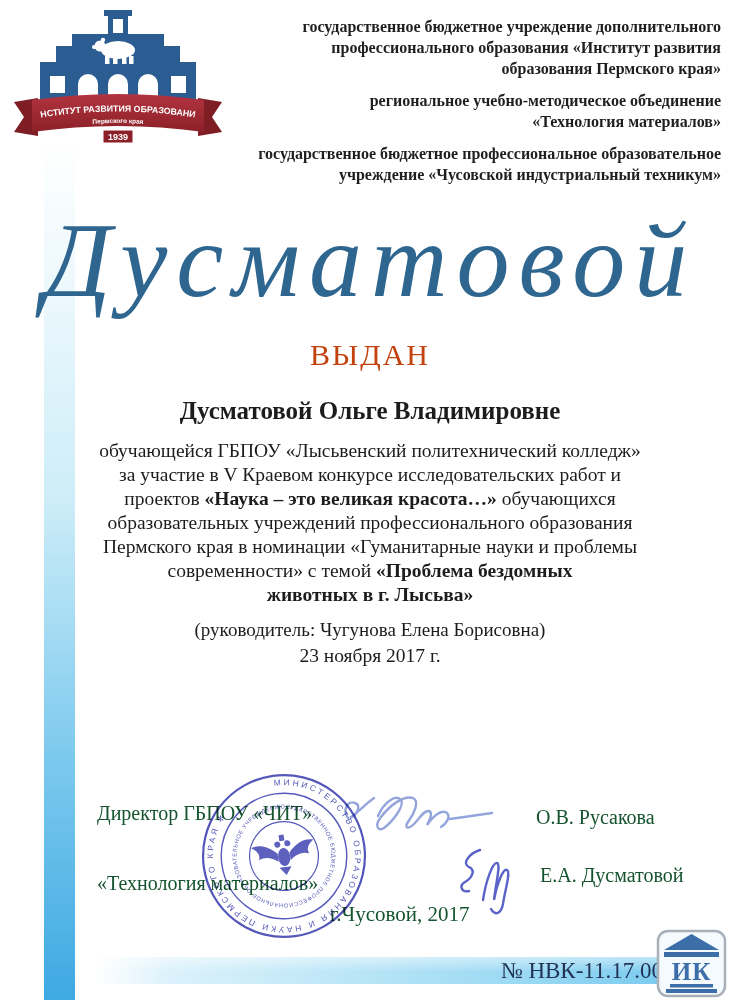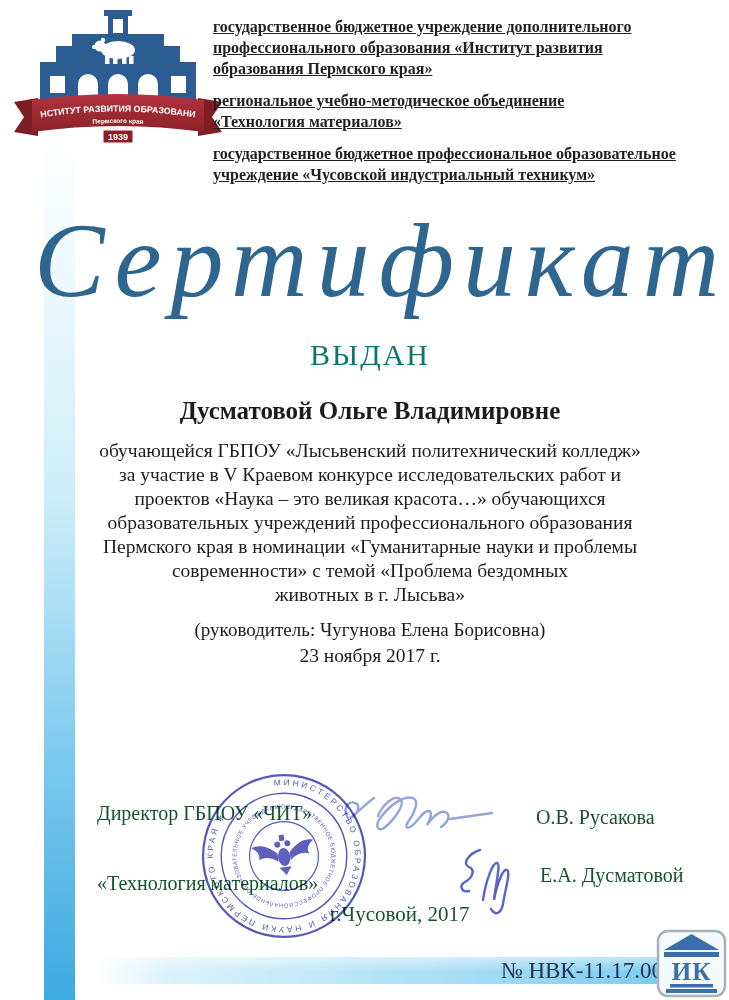--- a/index.html
+++ b/index.html
@@ -9,33 +9,33 @@
   
   .stripe-left{position:absolute;left:44px;top:138px;width:31px;height:862px;
     background:linear-gradient(to bottom,rgba(255,255,255,0) 0%,#eef9fd 16%,#cdedf8 42%,#7cc9ee 72%,#3ea9e2 100%);}
   .footer-strip{position:absolute;left:96px;top:957px;width:600px;height:27px;
     background:linear-gradient(to bottom,rgba(255,255,255,.5),rgba(255,255,255,0) 55%),
                linear-gradient(to right,rgba(214,240,251,0) 0%,rgba(205,236,250,.7) 12%,#c3e9f8 35%,#9bd9f3 70%,#74c8ee 100%);}
   .footer-number{position:absolute;right:10px;top:0;height:27px;line-height:27px;
     font-size:23px;color:#223355;}
 
   
-  .header-text{position:absolute;left:213px;top:16px;width:508px;text-align:left;
-    font-weight:bold;font-size:16px;line-height:21px;color:#1f1f1f;text-decoration:underline;}
+  .header-text{position:absolute;left:213px;top:16px;width:508px;text-align:right;
+    font-weight:bold;font-size:16px;line-height:21px;color:#1f1f1f;}
   .org-block{margin-bottom:11px;}
   .logo{position:absolute;left:12px;top:6px;width:212px;height:140px;}
 
   
   .main-col{position:absolute;left:34px;top:205px;width:672px;text-align:center;}
   .cert-title{font-style:italic;font-size:106px;line-height:112px;letter-spacing:9px;
     color:#2f6690;font-family:"Liberation Serif",serif;}
-  .issued{font-size:30px;line-height:36px;letter-spacing:2px;margin-top:20px;color:#0f766e;}
+  .issued{font-size:30px;line-height:36px;letter-spacing:2px;margin-top:20px;color:#c2410c;}
   .recipient{font-size:25px;line-height:32px;font-weight:bold;margin-top:22px;}
   .body-text{font-size:19.5px;line-height:24px;margin-top:12px;}
-  .body-text b{font-weight:normal;}
+  .body-text b{font-weight:bold;}
   .supervisor{font-size:19px;line-height:26px;margin-top:10px;}
   .issue-date{font-size:19.5px;line-height:26px;margin-top:0;}
 
   
   .sig-label{position:absolute;font-size:20px;color:#14532d;white-space:nowrap;}
   .sig-svg{position:absolute;}
   .stamp{position:absolute;left:198px;top:770px;width:172px;height:172px;
     mix-blend-mode:multiply;opacity:.92;transform:rotate(-8deg);}
 
   
@@ -109,21 +109,21 @@
       <div>региональное учебно-методическое объединение</div>
       <div>«Технология материалов»</div>
     </div>
     <div class="org-block">
       <div>государственное бюджетное профессиональное образовательное</div>
       <div>учреждение «Чусовской индустриальный техникум»</div>
     </div>
   </div>
 
   <div class="main-col">
-    <div class="cert-title">Сертификат</div>
+    <div class="cert-title">Дусматовой</div>
     <div class="issued">ВЫДАН</div>
     <div class="recipient">Дусматовой Ольге Владимировне</div>
     <div class="body-text">
       <div>обучающейся ГБПОУ «Лысьвенский политехнический колледж»</div>
       <div>за участие в V Краевом конкурсе исследовательских работ и</div>
       <div><span>проектов </span><b>«Наука – это великая красота…»</b><span> обучающихся</span></div>
       <div>образовательных учреждений профессионального образования</div>
       <div>Пермского края в номинации «Гуманитарные науки и проблемы</div>
       <div><span>современности» с темой </span><b>«Проблема бездомных</b></div>
       <div><b>животных в г. Лысьва»</b></div>

